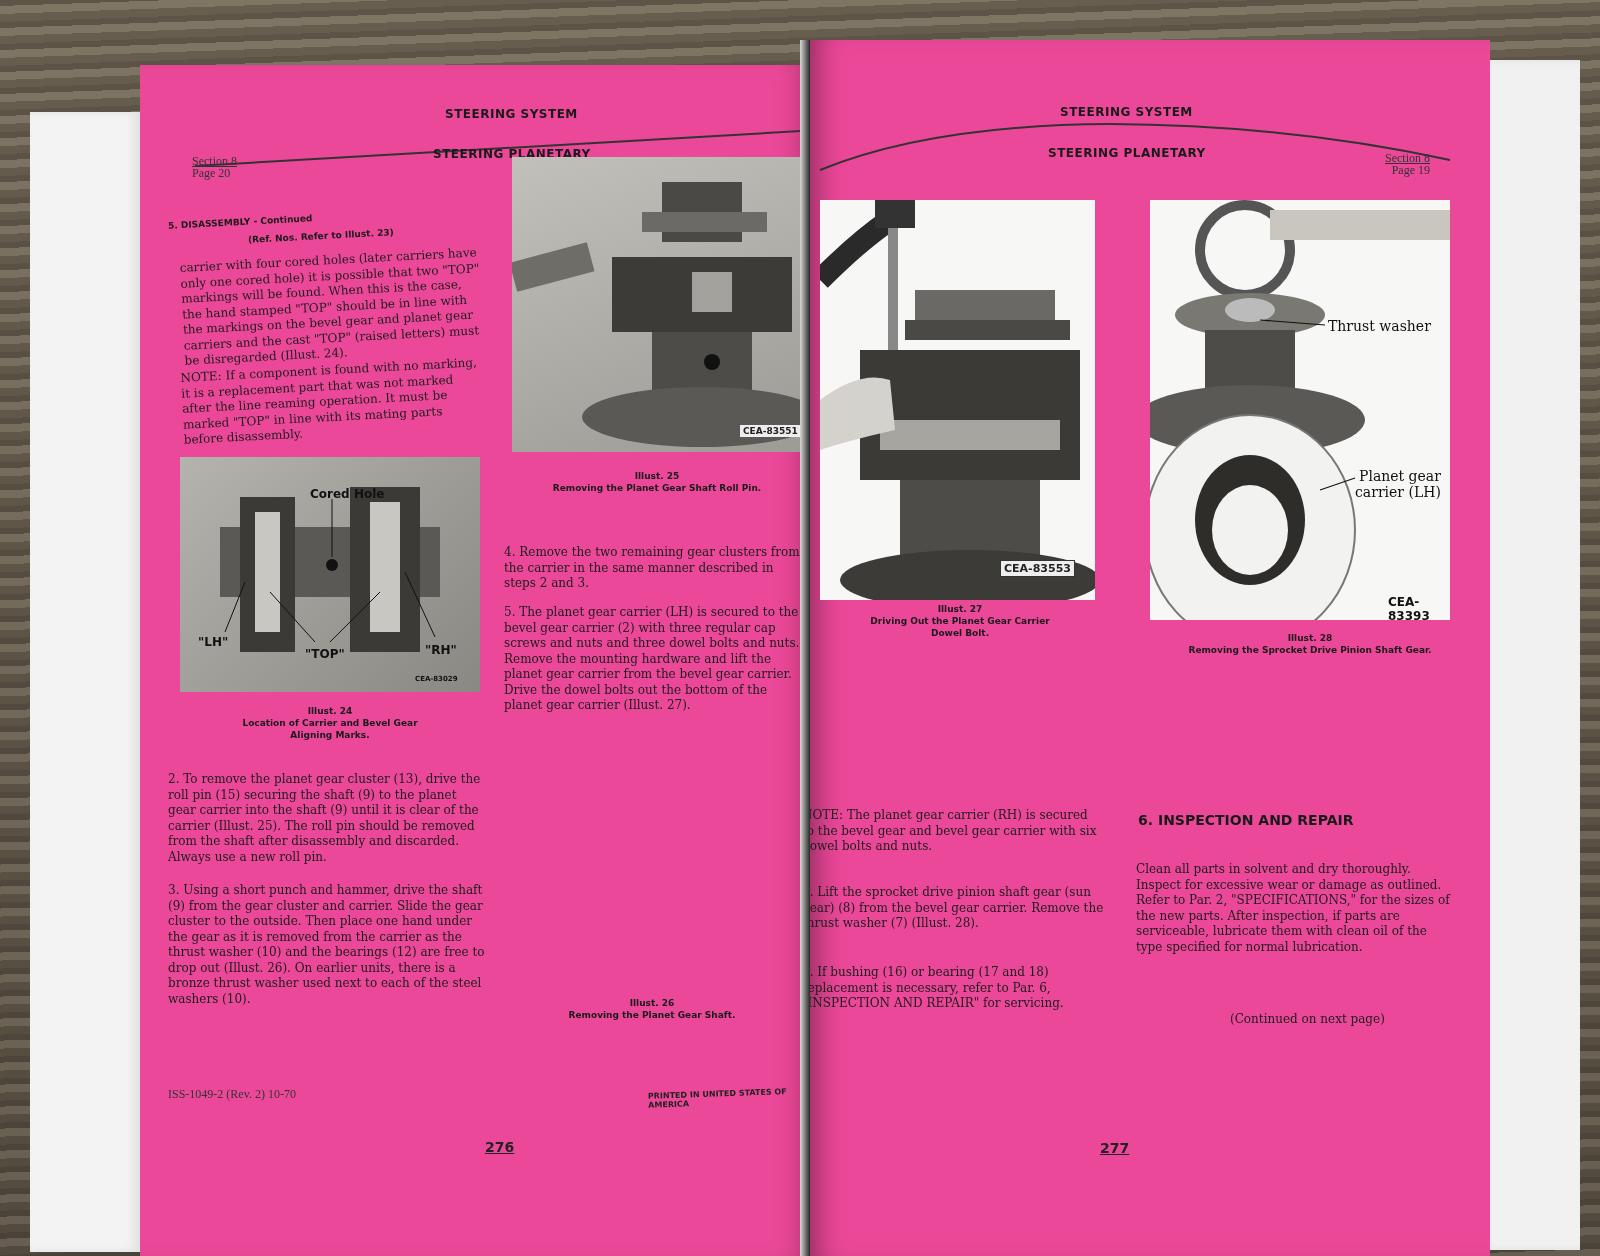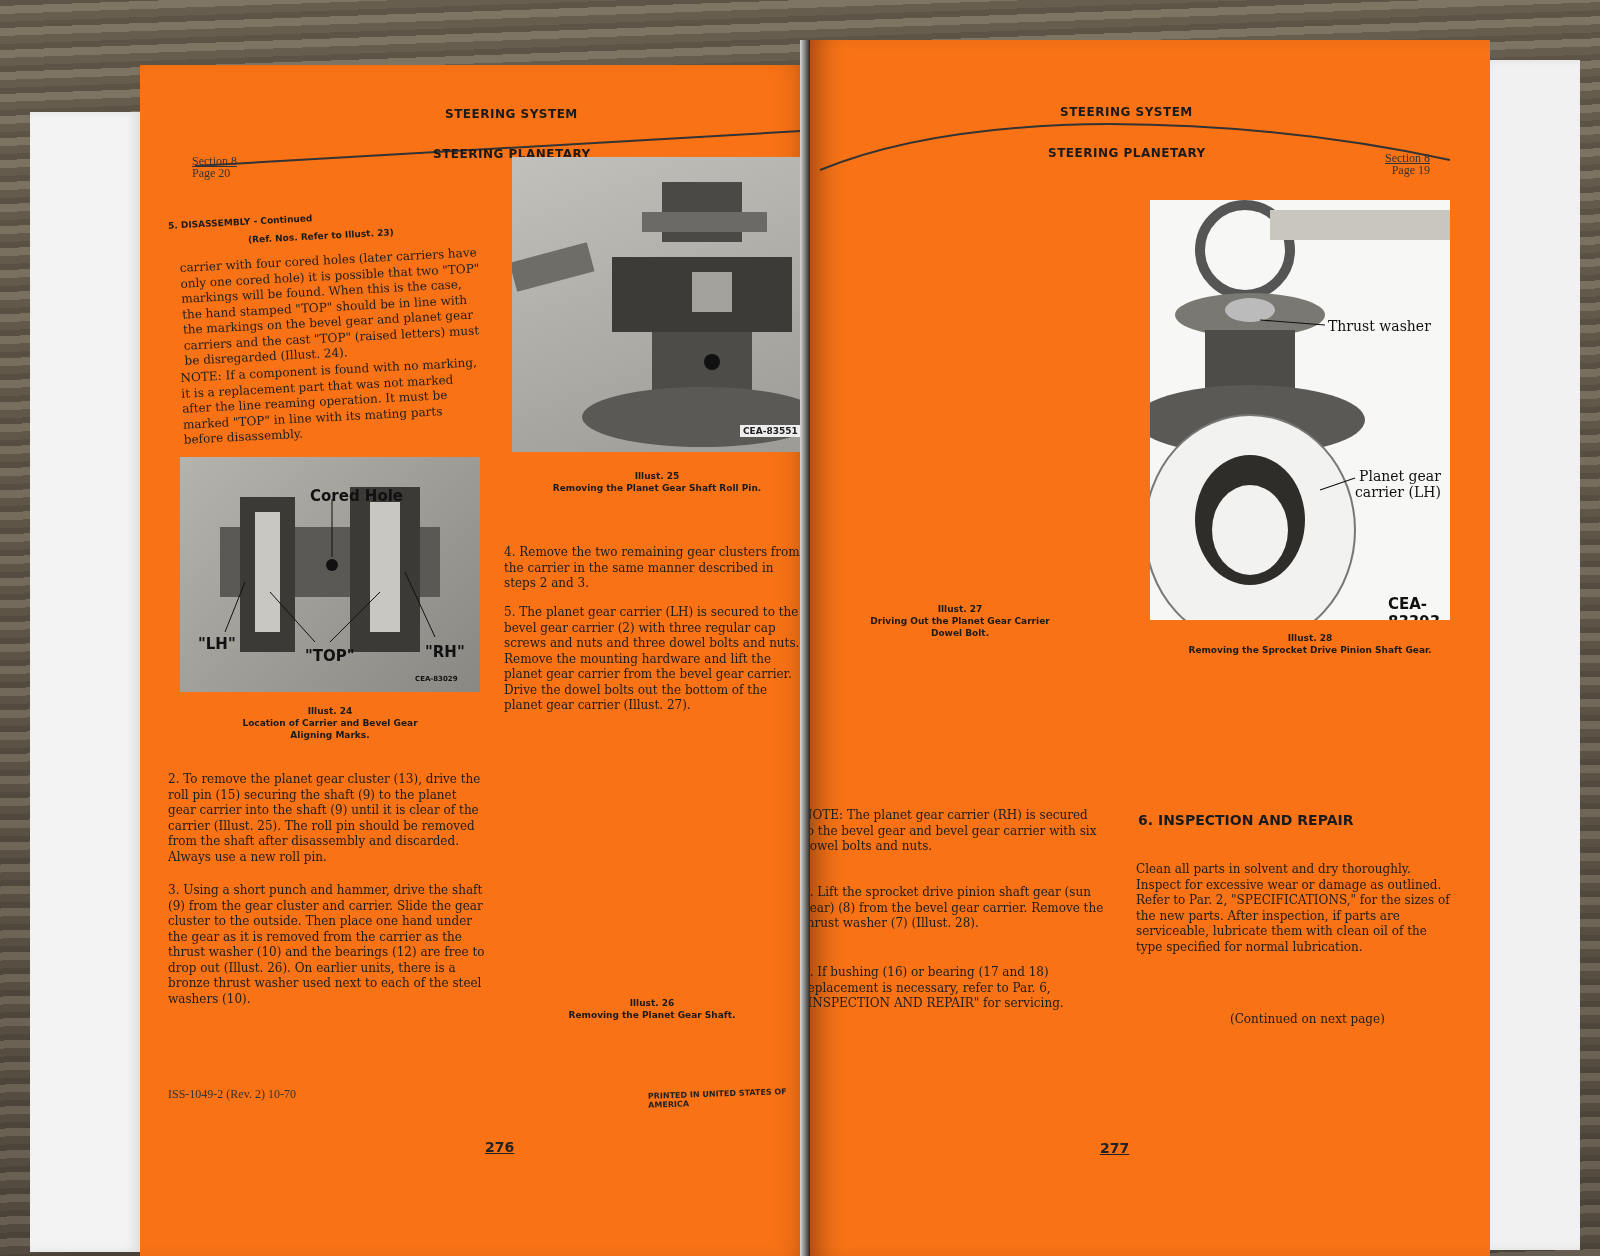--- a/index.html
+++ b/index.html
@@ -4,35 +4,35 @@
 <style>
   html,body{margin:0;padding:0;}
   body{width:1600px;height:1256px;overflow:hidden;position:relative;
     background:#6f6658;
     background-image:
       repeating-linear-gradient(178deg, rgba(40,34,26,.35) 0 6px, rgba(150,140,120,.18) 6px 14px, rgba(60,52,40,.3) 14px 22px),
       linear-gradient(180deg,#7a705f,#5c5448);
     font-family:"Liberation Serif", serif;}
   .stack-left{position:absolute;left:30px;top:112px;width:110px;height:1140px;background:#f3f3f3;box-shadow:inset -6px 0 10px rgba(0,0,0,.08);}
   .stack-right{position:absolute;left:1480px;top:60px;width:100px;height:1190px;background:#f1f1f1;box-shadow:inset 6px 0 10px rgba(0,0,0,.08);}
-  .page{position:absolute;background:#f97316;overflow:hidden;}
+  .page{position:absolute;background:#ec4899;overflow:hidden;}
   .page.left{left:140px;top:65px;width:670px;height:1191px;box-shadow:inset -25px 0 30px -20px rgba(0,0,0,.35);}
   .page.right{left:810px;top:40px;width:680px;height:1216px;box-shadow:inset 25px 0 30px -20px rgba(0,0,0,.45);}
   .spine{position:absolute;left:800px;top:40px;width:22px;height:1216px;background:linear-gradient(90deg,#d8d8d6,#2a2a2a 45%,#1a1a1a 55%,#cfcfcd);}
   .hdr{position:absolute;font-family:"DejaVu Sans", sans-serif;font-weight:bold;font-size:12px;letter-spacing:.5px;color:#1a1a1a;}
   .secpg{position:absolute;font-size:12px;color:#333;line-height:12px;}
   .secpg .s{text-decoration:underline;}
   .rule{position:absolute;height:2px;background:#333;}
   .heading{position:absolute;font-family:"DejaVu Sans", sans-serif;font-weight:bold;font-size:9px;color:#1a1a1a;}
   .body{position:absolute;font-family:"DejaVu Serif", serif;font-size:12px;line-height:15.5px;color:#1c1c1c;}
   .caption{position:absolute;text-align:center;font-family:"DejaVu Sans", sans-serif;font-weight:bold;font-size:9px;line-height:12px;color:#1a1a1a;}
   .photo{position:absolute;background:#9c9c98;overflow:hidden;}
   .photo .tag{position:absolute;font-family:"DejaVu Sans", sans-serif;font-weight:bold;font-size:9px;color:#222;background:#eee;padding:1px 3px;}
   .photo .lbl{position:absolute;font-family:"DejaVu Serif", serif;font-size:13px;color:#111;}
-  .photo .lbl-sm{position:absolute;font-family:"DejaVu Sans", sans-serif;font-weight:bold;font-size:15px;color:#111;}
+  .photo .lbl-sm{position:absolute;font-family:"DejaVu Sans", sans-serif;font-weight:bold;font-size:12px;color:#111;}
   .footer{position:absolute;font-size:12px;color:#333;}
   .printed{position:absolute;font-family:"DejaVu Sans", sans-serif;font-weight:bold;font-size:8px;color:#222;}
   .pnum{position:absolute;font-family:"DejaVu Sans", sans-serif;font-weight:bold;font-size:14px;text-decoration:underline;color:#222;}
   .outlbl{position:absolute;font-family:"DejaVu Serif", serif;font-size:14px;color:#111;line-height:16px;}
 </style>
 </head>
 <body>
 
 <div class="stack-left"></div>
 <div class="stack-right"></div>
@@ -118,20 +118,35 @@
   <div class="hdr" style="left:250px;top:65px;">STEERING SYSTEM</div>
   <svg style="position:absolute;left:0;top:80px;" width="680" height="60">
     <path d="M10 50 Q120 5 300 4 Q480 5 640 40" stroke="#333" stroke-width="2" fill="none"></path>
   </svg>
   <div class="hdr" style="left:238px;top:106px;">STEERING PLANETARY</div>
   <div class="secpg" style="left:575px;top:112px;text-align:right;">
     <div class="s">Section 8</div>
     <div>Page 19</div>
   </div>
 
+  <div class="photo" style="left:10px;top:160px;width:275px;height:400px;background:#f7f7f5;">
+    <svg width="275" height="400">
+      <path d="M0 80 Q40 40 70 20" stroke="#2a2a2a" stroke-width="22" fill="none"></path>
+      <rect x="55" y="0" width="40" height="28" fill="#333"></rect>
+      <rect x="68" y="28" width="10" height="200" fill="#888"></rect>
+      <rect x="95" y="90" width="140" height="40" fill="#6a6965"></rect>
+      <rect x="85" y="120" width="165" height="20" fill="#4a4946"></rect>
+      <rect x="40" y="150" width="220" height="130" fill="#3b3a37"></rect>
+      <rect x="60" y="220" width="180" height="30" fill="#a7a5a0"></rect>
+      <rect x="80" y="280" width="140" height="80" fill="#4d4c48"></rect>
+      <ellipse cx="150" cy="380" rx="130" ry="30" fill="#3c3b38"></ellipse>
+      <path d="M0 200 Q40 170 70 180 L75 230 Q30 240 0 250 Z" fill="#d4d2cd"></path>
+    </svg>
+    <div class="tag" style="left:180px;top:360px;font-size:11px;border:1px solid #333;">CEA-83553</div>
+  </div>
   <div class="caption" style="left:20px;top:563px;width:260px;">
     <div>Illust. 27</div>
     <div>Driving Out the Planet Gear Carrier</div>
     <div>Dowel Bolt.</div>
   </div>
 
   <div class="photo" style="left:340px;top:160px;width:300px;height:420px;background:#f7f7f5;">
     <svg width="300" height="420">
       <circle cx="95" cy="50" r="45" fill="none" stroke="#555" stroke-width="10"></circle>
       <rect x="120" y="10" width="180" height="30" fill="#c9c6bf"></rect>

